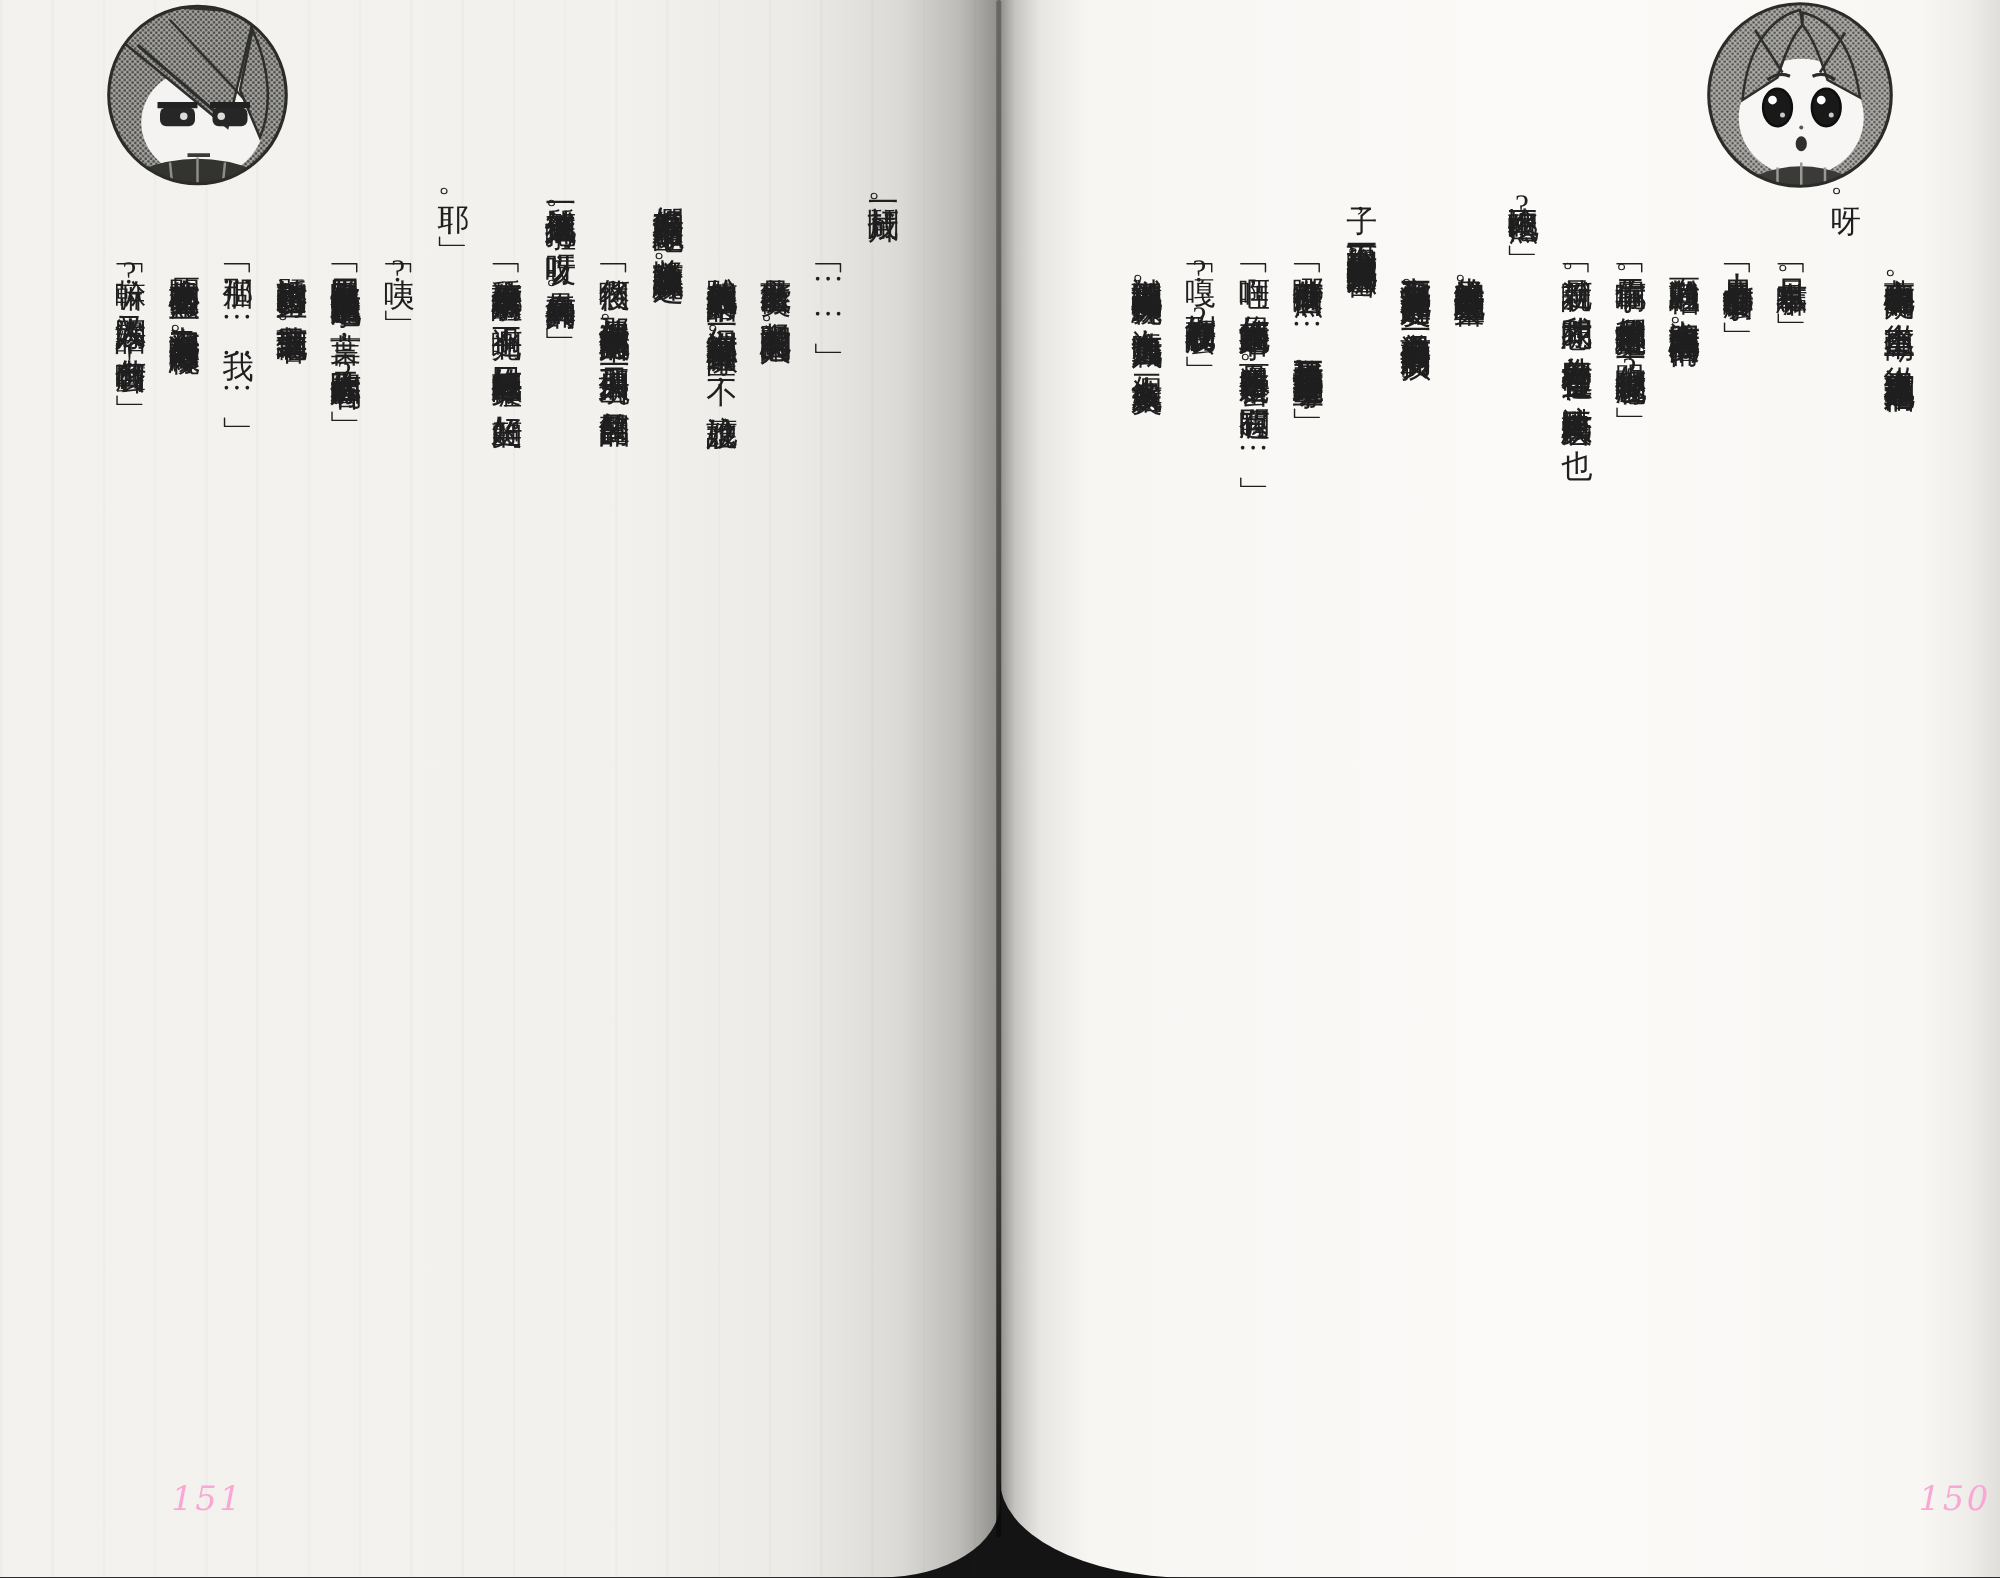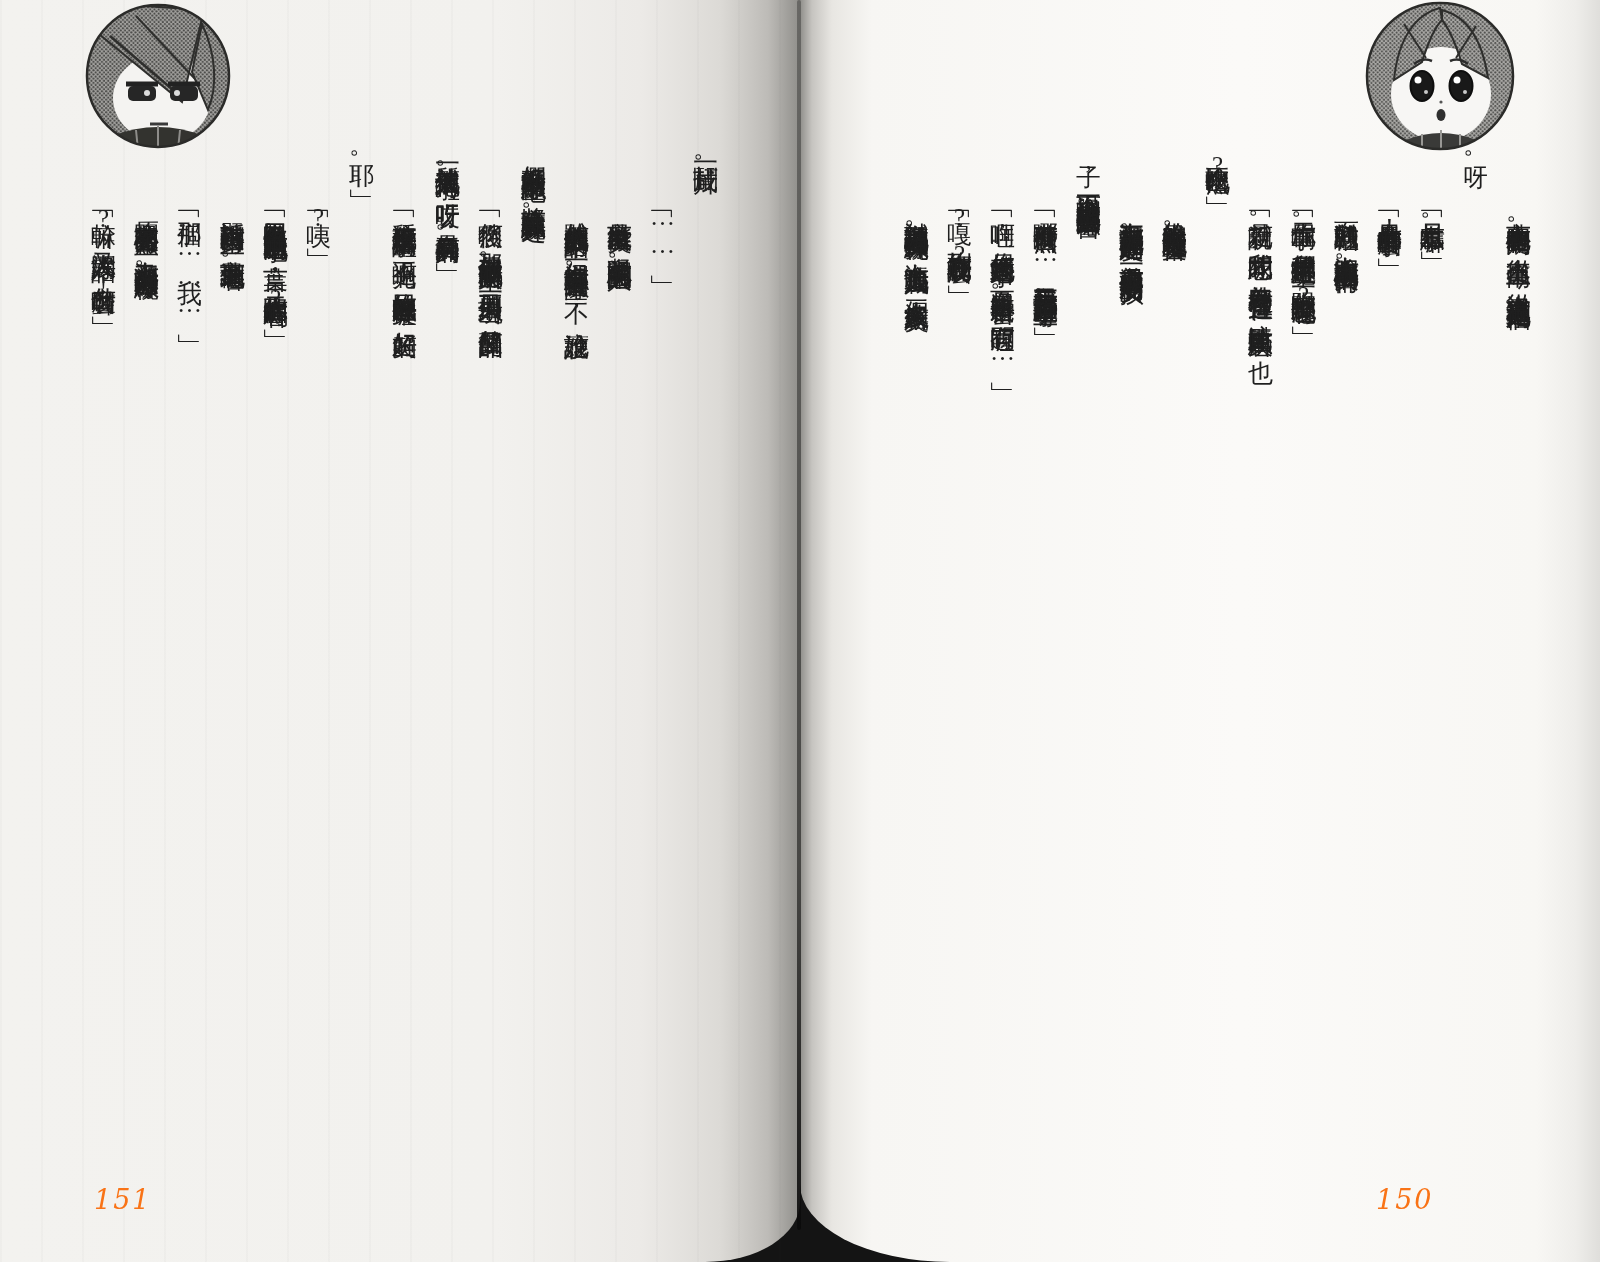--- a/index.html
+++ b/index.html
@@ -42,24 +42,24 @@
   .text-block p {
     margin:0; line-height:43px; height:1010px;
     white-space:nowrap; overflow:visible;
   }
   .text-block p.indent { text-indent:56px; }
   .left-text  { left:67px; }
   .right-text { left:880px; }
   .page-number {
     position:absolute; top:1184px;
     font-family:"DejaVu Serif", serif; font-style:italic;
-    font-size:27px; color:#f97316; letter-spacing:2px;
+    font-size:27px; color:#f9a8d4; letter-spacing:2px;margin-left:43px;
   }
   .pn-left  { left:94px; }
-  .pn-right { left:1376px; }
+  .pn-right { left:1492px; }
   .face { position:absolute; }
   .face-left  { left:84px;  top:2px; }
   .face-right { left:1364px; top:0px; }
 </style>
 </head>
 <body>
 
 <div class="photo">
 
   <div class="page page-left"></div>

